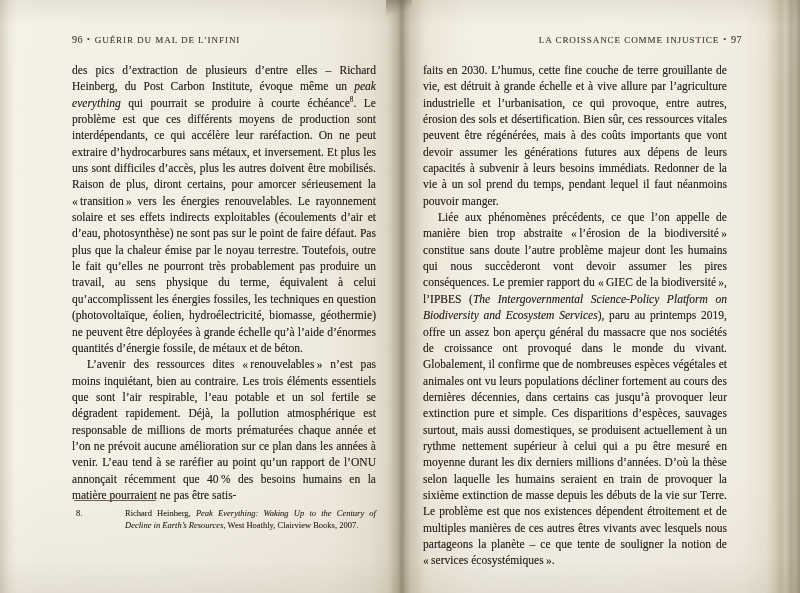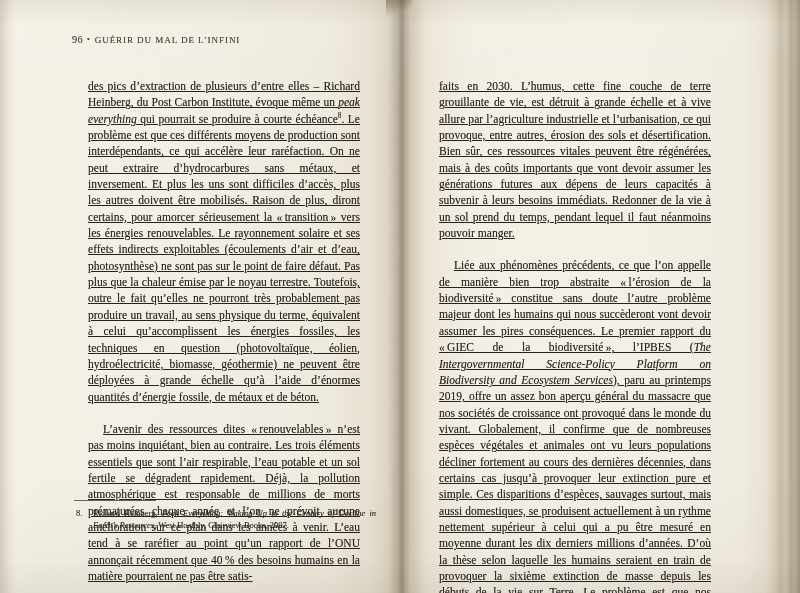--- a/index.html
+++ b/index.html
@@ -157,23 +157,22 @@
     line-height: 16.35px;
     text-align: justify;
     text-justify: inter-word;
     color: #272220;
     hyphens: manual;
   }
   .tb-left  { left: 72px; }
   .tb-right { left: 23px; }
 
   .textblock p {
-    margin: 16px;
+    margin: 0;
     text-indent: 0;
-    text-decoration: underline;
   }
   .textblock p + p { text-indent: 15px; }
   .textblock i, .textblock em { font-style: italic; }
   sup {
     font-size: 0.62em;
     vertical-align: super;
     line-height: 0;
   }
 
   
@@ -196,21 +195,21 @@
   .fn-row {
     display: flex;
     gap: 0;
   }
   .fn-num {
     width: 21px;
     flex: 0 0 21px;
     padding-left: 4px;
     box-sizing: border-box;
   }
-  .fn-text { flex: 1 1 auto; }
+  .fn-text { flex: 1 1 auto; margin-left: 32px; }
   #scan .textblock, #scan .footnote, #scan .running-head {
     text-shadow: 0 0 0.35px rgba(40,34,28,0.42);
   }
 </style>
 </head>
 <body>
 
 <div id="scan">
 
   <div class="paper-base"></div>
@@ -237,20 +236,23 @@
       <div class="fn-row">
         <span class="fn-num">8.</span>
         <span class="fn-text">Richard Heinberg, <i>Peak Everything: Waking Up to the Century of Decline in Earth’s Resources</i>, West Hoathly, Clairview Books, 2007.</span>
       </div>
     </div>
 
   </div>
 
   <div class="page page-right">
 
+    <div class="running-head rh-right">
+      <span>LA CROISSANCE COMME INJUSTICE</span><span class="sep">•</span><span class="folio">97</span>
+    </div>
 
     <div class="textblock tb-right">
       <p>faits en 2030. L’humus, cette fine couche de terre grouillante de vie, est détruit à grande échelle et à vive allure par l’agriculture industrielle et l’urbanisation, ce qui provoque, entre autres, érosion des sols et désertification. Bien sûr, ces ressources vitales peuvent être régénérées, mais à des coûts importants que vont devoir assumer les générations futures aux dépens de leurs capacités à subvenir à leurs besoins immédiats. Redonner de la vie à un sol prend du temps, pendant lequel il faut néanmoins pouvoir manger.</p>
       <p>Liée aux phénomènes précédents, ce que l’on appelle de manière bien trop abstraite « l’érosion de la biodiversité » constitue sans doute l’autre problème majeur dont les humains qui nous succèderont vont devoir assumer les pires conséquences. Le premier rapport du « GIEC de la biodiversité », l’IPBES (<i>The Intergovernmental Science-Policy Platform on Biodiversity and Ecosystem Services</i>), paru au printemps 2019, offre un assez bon aperçu général du massacre que nos sociétés de croissance ont provoqué dans le monde du vivant. Globalement, il confirme que de nombreuses espèces végétales et animales ont vu leurs populations décliner fortement au cours des dernières décennies, dans certains cas jusqu’à provoquer leur extinction pure et simple. Ces disparitions d’espèces, sauvages surtout, mais aussi domestiques, se produisent actuellement à un rythme nettement supérieur à celui qui a pu être mesuré en moyenne durant les dix derniers millions d’années. D’où la thèse selon laquelle les humains seraient en train de provoquer la sixième extinction de masse depuis les débuts de la vie sur Terre. Le problème est que nos existences dépendent étroitement et de multiples manières de ces autres êtres vivants avec lesquels nous partageons la planète – ce que tente de souligner la notion de « services écosystémiques ».</p>
     </div>
 
   </div>
 
 </div>
 

